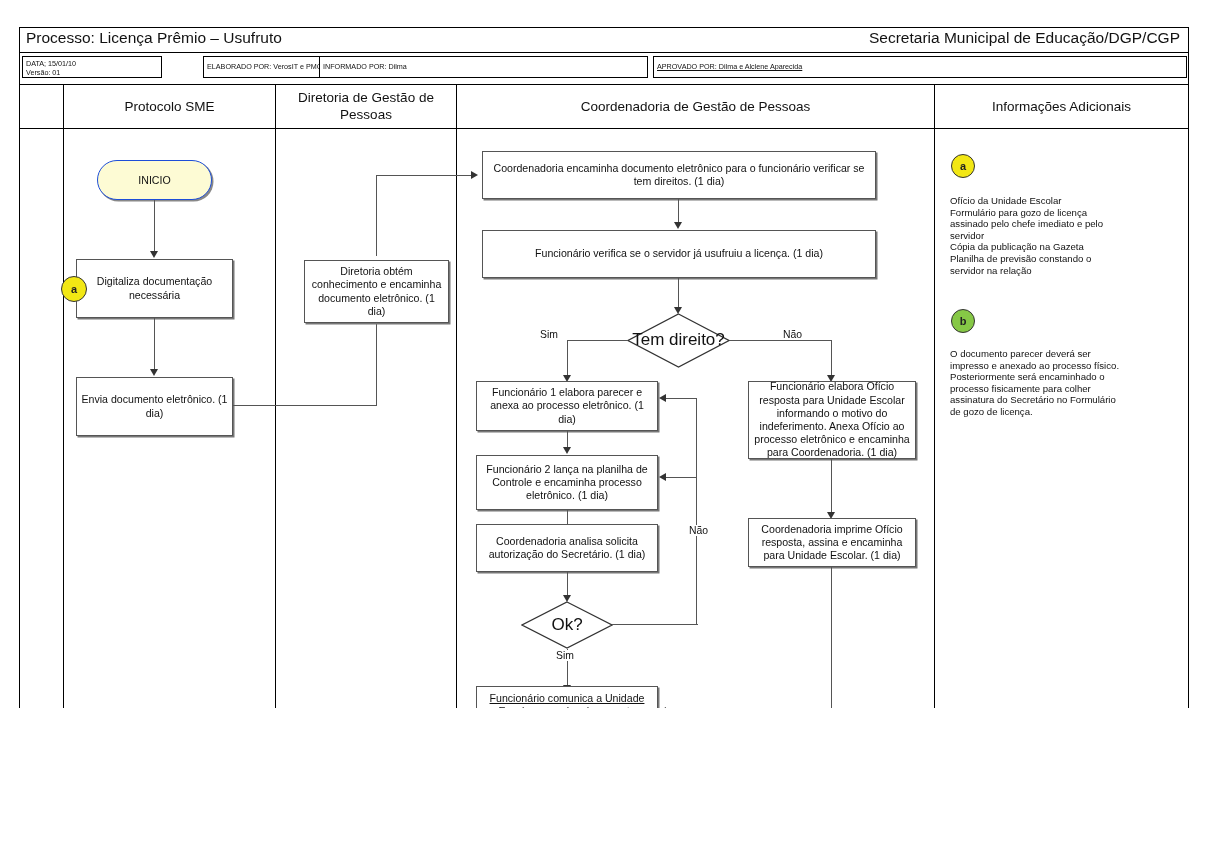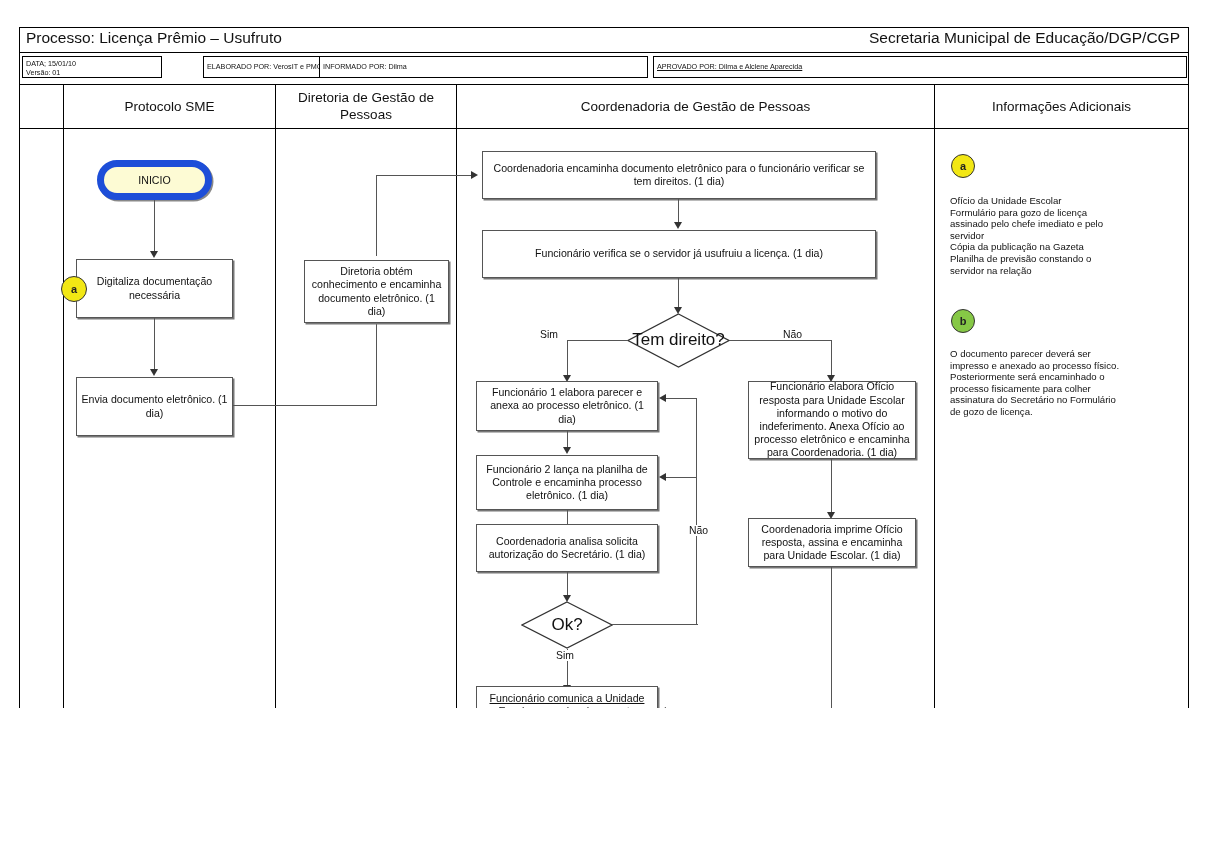--- a/index.html
+++ b/index.html
@@ -86,21 +86,21 @@
     font-size:10.6px;
     line-height:13.2px;
     color:#111;
     padding:2px 4px;
   }
   .node.shadow{ box-shadow:1.5px 1.5px 0 0 #777; }
 
   .terminator{
     position:absolute;
     box-sizing:border-box;
-    border:7px solid #1d4ed8;
+    border:1px solid #1d4ed8;
     background:#fdfbd4;
     border-radius:28px;
     display:flex;
     align-items:center;
     justify-content:center;
     font-size:10.6px;
     color:#111;
     box-shadow:1.5px 1.5px 0 0 #888;
   }
 

